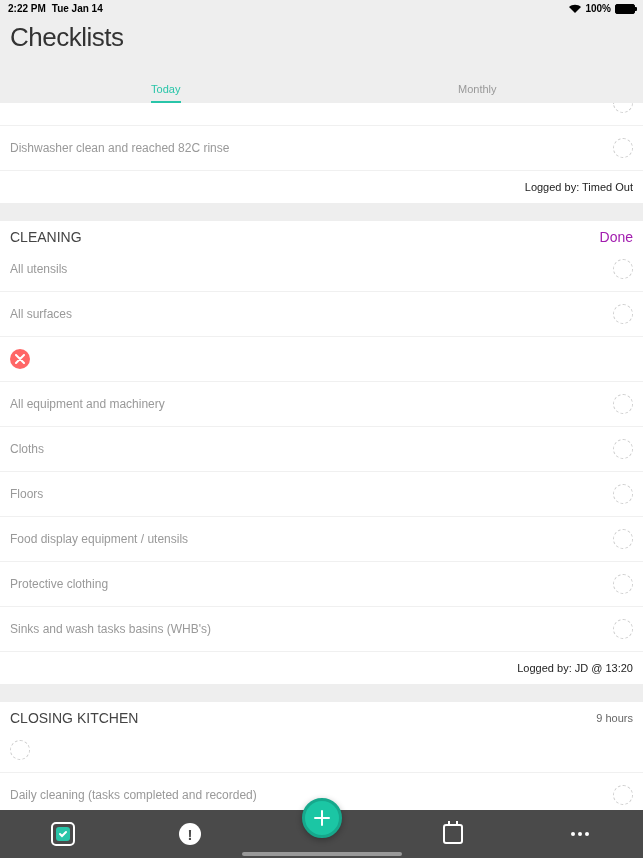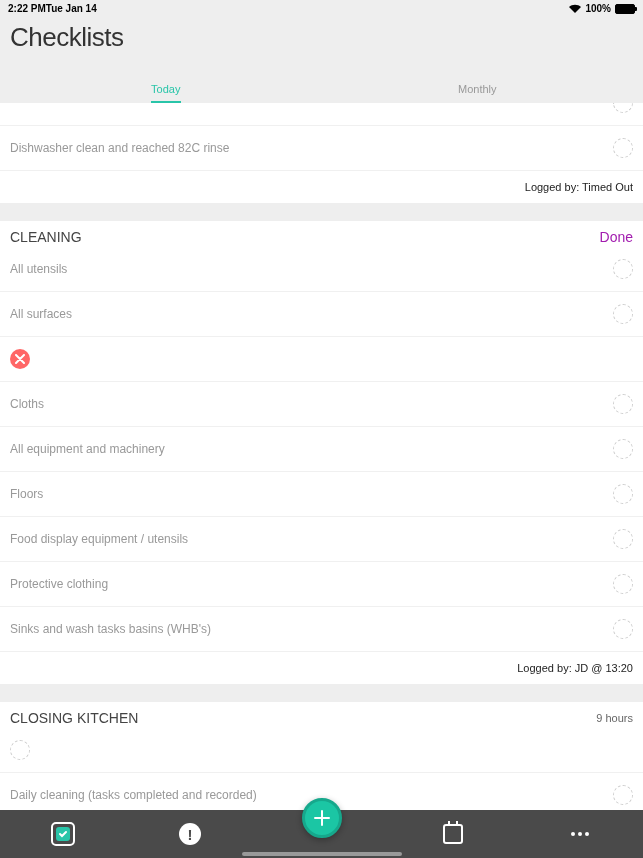--- a/index.html
+++ b/index.html
@@ -1,18 +1,18 @@
 <!DOCTYPE html>
 <html><head>
 <meta charset="utf-8">
 <style>
   * { margin: 0; padding: 0; box-sizing: border-box; }
   html, body { width: 643px; height: 858px; font-family: -apple-system, Helvetica, Arial, sans-serif; background: #f0f0f0; overflow: hidden; }
   .status-bar { display: flex; justify-content: space-between; align-items: center; padding: 3px 8px; font-size: 10px; font-weight: 600; color: #000; background: #eeeeee; }
-  .status-left { display: flex; }
+  .status-left { display: flex; gap: 6px; }
   .status-right { display: flex; align-items: center; gap: 4px; }
   .wifi-icon { width: 12px; height: 9px; }
   .battery-icon { width: 20px; height: 10px; border: 1px solid #000; border-radius: 2px; position: relative; background: #000; }
   .battery-icon::after { content: ''; position: absolute; right: -3px; top: 2px; width: 2px; height: 4px; background: #000; border-radius: 0 1px 1px 0; }
   .header { background: #eeeeee; padding: 5px 10px 0 10px; }
   .title { font-size: 26px; font-weight: 500; color: #333; letter-spacing: -0.5px; }
   .tabs { display: flex; margin-top: 24px; }
   .tab { flex: 1; text-align: center; font-size: 11px; color: #999; padding: 6px 0 8px 0; position: relative; cursor: pointer; }
   .tab.active { color: #29c5a9; }
   .tab.active::after { content: ''; position: absolute; bottom: 0; left: 50%; transform: translateX(-50%); width: 30px; height: 2px; background: #29c5a9; }
@@ -96,25 +96,25 @@
     <div class="circle"></div>
   </div>
   <div class="list-item">
     <div class="circle-x">
       <svg viewBox="0 0 10 10">
           <path d="M1 1L9 9M9 1L1 9" stroke="#fff" stroke-width="2" stroke-linecap="round"></path>
         </svg>
     </div>
   </div>
   <div class="list-item">
-    <span>Cloths</span>
+    <span>All equipment and machinery</span>
     <div class="circle"></div>
   </div>
   <div class="list-item">
-    <span>All equipment and machinery</span>
+    <span>Cloths</span>
     <div class="circle"></div>
   </div>
   <div class="list-item">
     <span>Floors</span>
     <div class="circle"></div>
   </div>
   <div class="list-item">
     <span>Food display equipment / utensils</span>
     <div class="circle"></div>
   </div>

